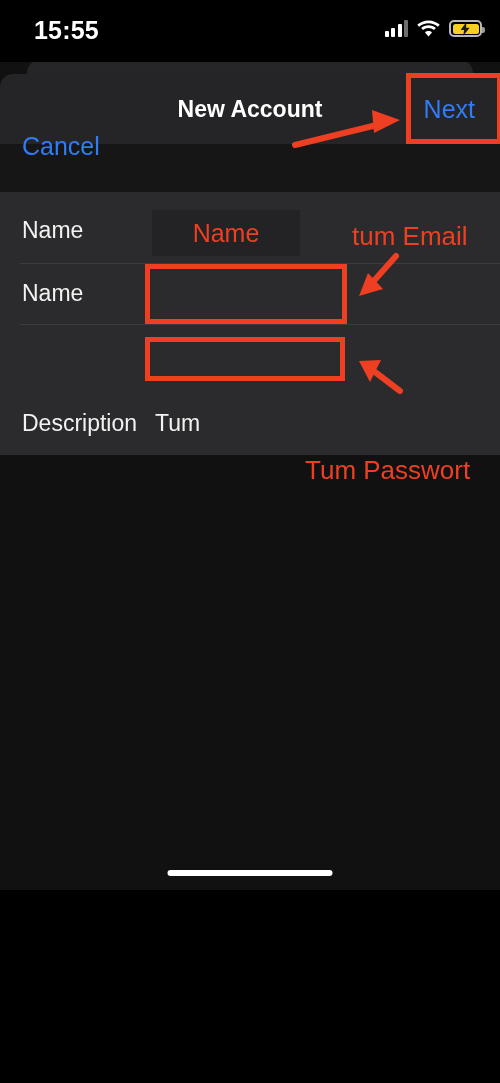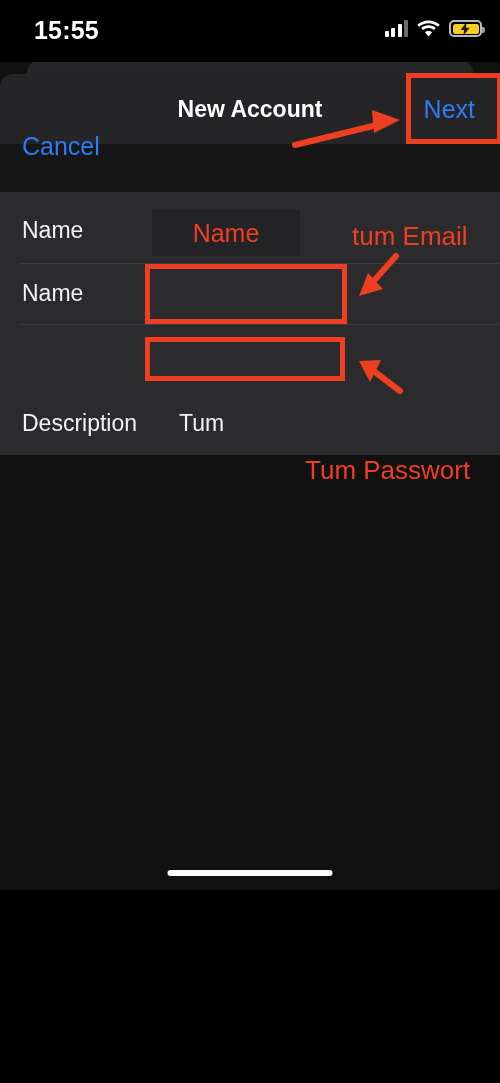--- a/index.html
+++ b/index.html
@@ -192,21 +192,21 @@
     </div>
 
     <div class="row" style="top:68px; height:65px; position:absolute;">
       <span class="row-label">Name</span>
       <span class="row-sep"></span>
     </div>
 
 
     <div class="row" style="top:198px; height:65px; position:absolute;">
       <span class="row-label">Description</span>
-      <span class="row-value" style="left:155px;margin-left:24px;">Tum</span>
+      <span class="row-value" style="left:155px;">Tum</span>
     </div>
 
   </div>
 
   <div id="annotations">
 
     <div class="ann-box" style="left:406px; top:73px; width:96px; height:71px;"></div>
 
     <div class="ann-box" style="left:145px; top:264px; width:202px; height:60px;"></div>
 

